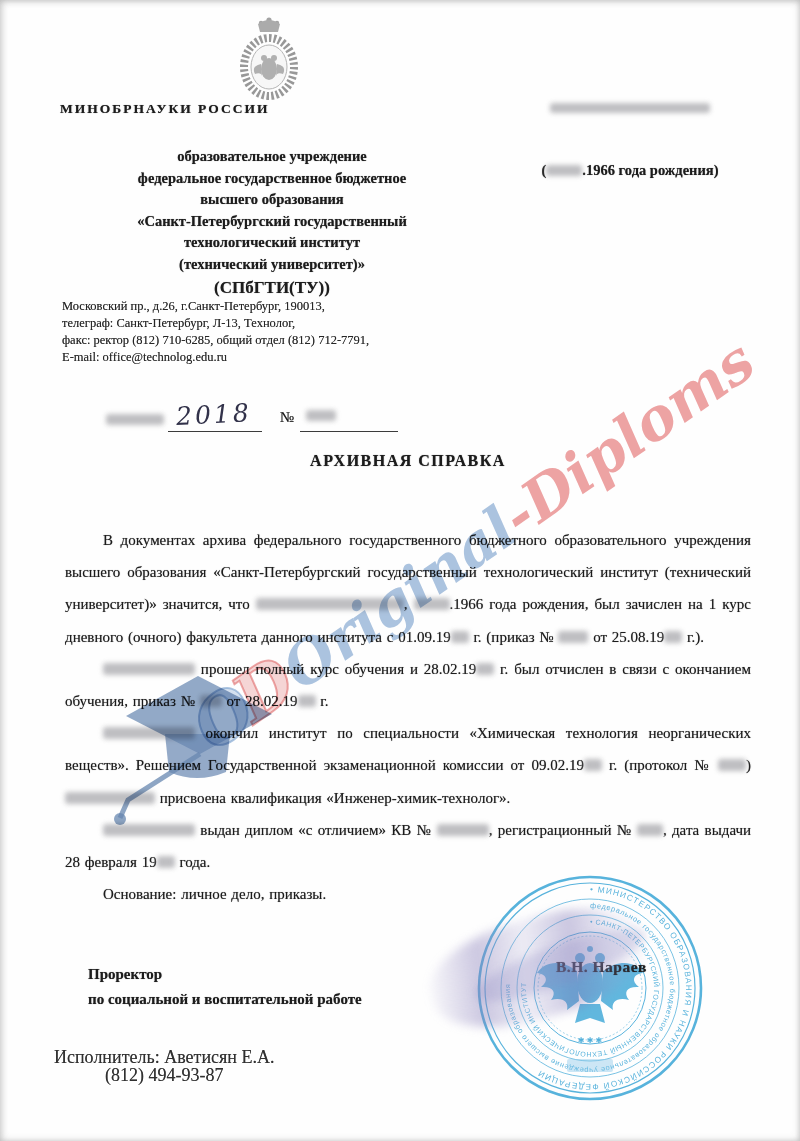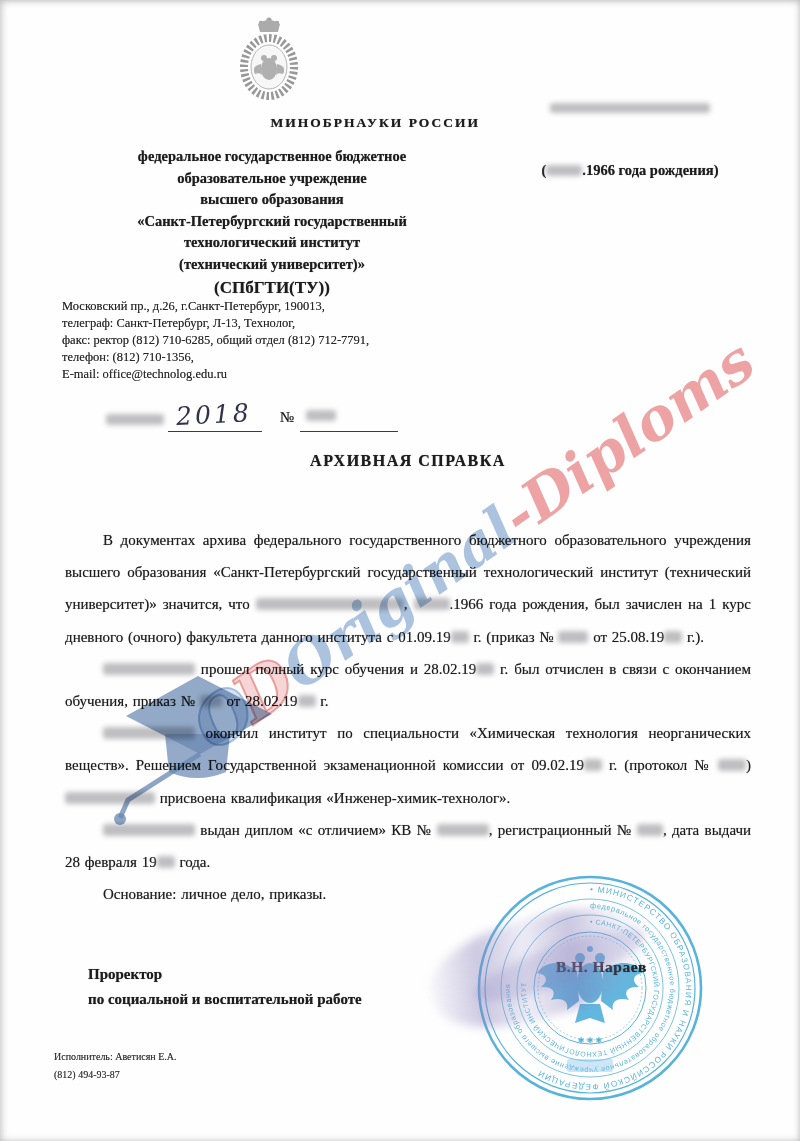--- a/index.html
+++ b/index.html
@@ -9,21 +9,21 @@
     font-family:"Liberation Serif", serif;
   }
   .page-edge{position:absolute;inset:0;pointer-events:none;z-index:40;
     box-shadow:inset 0 0 10px rgba(0,0,0,.10), inset -2px 0 4px rgba(0,0,0,.07),
                inset 3px 0 6px rgba(0,0,0,.09), inset 0 3px 6px rgba(0,0,0,.07);}
   
   .redact{display:inline-block;height:11px;background:#aeaeb2;border-radius:3px;
     filter:blur(2.6px);opacity:.8;vertical-align:baseline;transform:translateY(1px);}
   
   .emblem{position:absolute;left:231px;top:14px;width:76px;height:92px;}
-  .ministry{position:absolute;left:60px;top:115px;width:420px;text-align:right;
+  .ministry{position:absolute;left:60px;top:101px;width:420px;text-align:left;
     font-weight:bold;font-size:13.5px;letter-spacing:2px;text-shadow:0 0 .8px rgba(30,30,30,.65);}
   .recipient{position:absolute;left:505px;top:98px;width:250px;text-align:center;}
   .recipient .rname{height:16px;}
   .recipient .rname .redact{width:160px;height:10px;}
   .recipient .rbirth{font-weight:bold;font-size:14.5px;text-shadow:0 0 .8px rgba(30,30,30,.6);margin-top:48px;}
   .recipient .rbirth .redact{width:36px;}
   .org-block{position:absolute;left:62px;top:146px;width:420px;text-align:center;
     font-weight:bold;font-size:14.5px;line-height:21.5px;text-shadow:0 0 .8px rgba(30,30,30,.65);}
   .org-block .abbr{font-size:17px;margin-top:2px;}
   .contact-block{position:absolute;left:62px;top:298px;width:420px;
@@ -53,22 +53,22 @@
   
   .seal{position:absolute;left:473px;top:871px;width:234px;height:234px;z-index:8;opacity:.92;}
   .smudge{position:absolute;z-index:14;pointer-events:none;}
   .smudge1{left:428px;top:918px;width:220px;height:100px;transform:rotate(-16deg);
     border-radius:45%;filter:blur(5px);
     background:linear-gradient(100deg, rgba(150,140,190,0) 0%, rgba(135,125,185,.42) 25%,
       rgba(180,175,215,.22) 45%, rgba(125,115,180,.40) 65%, rgba(160,150,200,.18) 82%, rgba(150,140,190,0) 100%);}
   .smudge2{left:470px;top:945px;width:180px;height:40px;transform:rotate(-20deg);
     border-radius:50%;filter:blur(4px);background:rgba(140,135,195,.28);}
   
-  .footer{position:absolute;left:54px;top:1048px;font-size:10px;line-height:18px;
-    color:#303030;text-shadow:0 0 .6px rgba(40,40,40,.55);}
+  .footer{position:absolute;left:54px;top:1048px;font-size:18px;line-height:18px;
+    color:#303030;text-shadow:0 0 .6px rgba(40,40,40,.55);text-align:center;}
   
   .wm{position:absolute;left:178px;top:702px;transform:rotate(-35deg);transform-origin:0 0;
     white-space:nowrap;z-index:30;mix-blend-mode:multiply;pointer-events:none;
     font-family:"DejaVu Serif", serif;font-style:italic;font-weight:bold;}
   .wm-o{font-size:66px;color:rgba(118,158,205,.30);-webkit-text-stroke:2px rgba(118,158,205,.6);}
   .wm-d{font-size:66px;color:rgba(222,96,96,.26);-webkit-text-stroke:2px rgba(222,96,96,.55);margin-left:-8px;}
   .wm-blue{font-size:58px;color:rgba(104,148,198,.55);}
   .wm-red{font-size:58px;color:rgba(224,90,90,.55);}
   .wm-cap{position:absolute;left:110px;top:668px;width:172px;height:158px;z-index:29;
     mix-blend-mode:multiply;pointer-events:none;}
@@ -108,34 +108,33 @@
 </svg>
 
 <div class="ministry">МИНОБРНАУКИ РОССИИ</div>
 
 <div class="recipient">
   <div class="rname"><span class="redact" style="width: 160px;"></span></div>
   <div class="rbirth"><span>(</span><span class="redact" style="width: 36px;"></span><span>.1966 года рождения)</span></div>
 </div>
 
 <div class="org-block">
+  <div>образовательное учреждение</div>
   <div>федеральное государственное бюджетное</div>
-  <div>образовательное учреждение</div>
   <div>высшего образования</div>
   <div>«Санкт-Петербургский государственный</div>
   <div>технологический институт</div>
   <div>(технический университет)»</div>
   <div class="abbr">(СПбГТИ(ТУ))</div>
 </div>
 
 <div class="contact-block">
   <div>Московский пр., д.26, г.Санкт-Петербург, 190013,</div>
   <div>телеграф: Санкт-Петербург, Л-13, Технолог,</div>
   <div>факс: ректор (812) 710-6285, общий отдел (812) 712-7791,</div>
-  <div>телефон: (812) 710-1356,</div>
   <div>E-mail: office@technolog.edu.ru</div>
 </div>
 
 <div class="dateline">
   <span class="redact" style="width:58px"></span>
   <span class="dl-u1"><span class="hw">2018</span></span>
   <span class="dl-no">№</span>
   <span class="dl-u2"><span class="redact"></span></span>
 </div>
 

